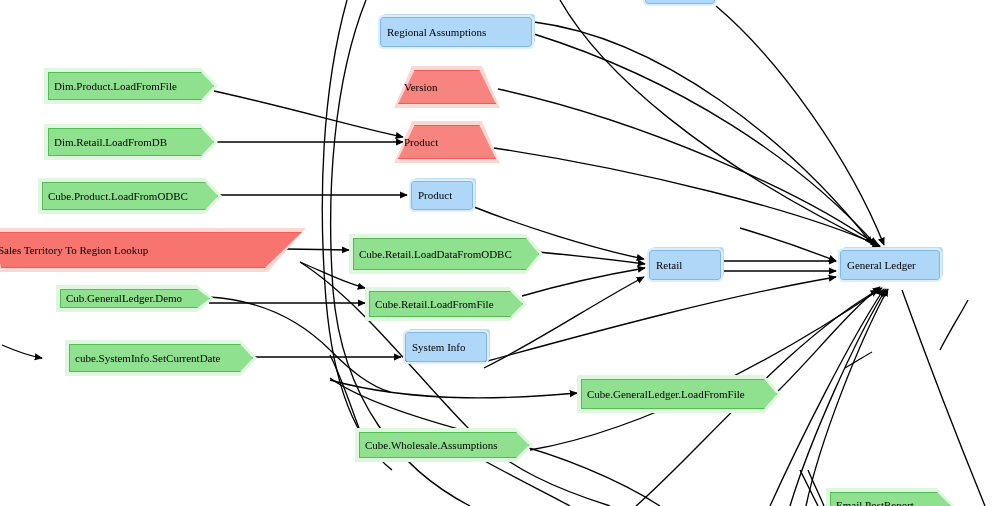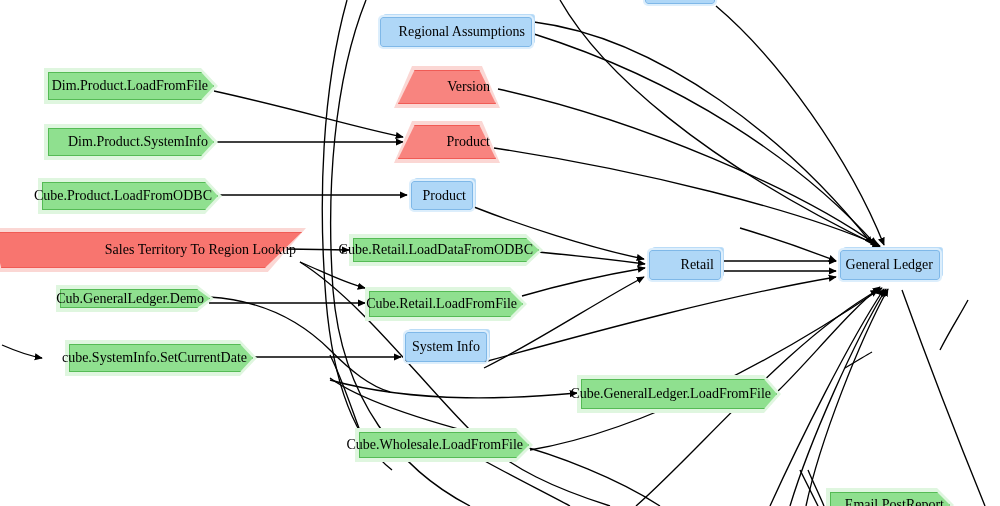--- a/index.html
+++ b/index.html
@@ -1,30 +1,30 @@
 <!DOCTYPE html>
 <html><head>
 <meta charset="utf-8">
 <style>
   html,body{margin:0;padding:0;background:#ffffff;}
   body{width:1000px;height:506px;overflow:hidden;
        font-family:"Liberation Serif","DejaVu Serif",serif;}
   #canvas{position:relative;width:1000px;height:506px;background:#fff;}
   #edges{position:absolute;left:0;top:0;width:1000px;height:506px;}
   .node{position:absolute;box-sizing:border-box;display:flex;
-        align-items:center;justify-content:flex-end;text-align:center;
-        color:#000;font-size:14px;line-height:1.1;white-space:nowrap;}
+        align-items:center;justify-content:flex-start;text-align:center;
+        color:#000;font-size:11px;line-height:1.1;white-space:nowrap;}
   .node .lbl{position:relative;z-index:3;padding:0 6px;}
   
   .n-box{background:#AFD7F7;border:1px solid #7FB8E8;border-radius:3px;
          box-shadow:3px -3px 0 -1px #AFD7F7, 3px -3px 0 0 #BBDCF7;}
   .n-box::after{content:"";position:absolute;inset:-3px;border:2px solid #DCEEFC;
          border-radius:5px;pointer-events:none;z-index:1;}
   
-  .n-hex{background:transparent;border:none;padding-left:34px;}
+  .n-hex{background:transparent;border:none;}
   .n-hex .fill{position:absolute;inset:0;background:#8FE08F;
        border:1px solid #55bb55;
        clip-path:polygon(0 0, calc(100% - 13px) 0, 100% 50%, calc(100% - 13px) 100%, 0 100%);
        z-index:1;}
   .n-hex .halo{position:absolute;inset:-4px;background:#DFF6DF;
        clip-path:polygon(0 0, calc(100% - 17px) 0, 100% 50%, calc(100% - 17px) 100%, 0 100%);
        z-index:0;}
   
   .n-trap{background:transparent;}
   .n-trap .fill{position:absolute;inset:0;background:#F8847F;
@@ -130,21 +130,21 @@
 
   <div class="node n-hex" style="left:48px;top:72px;width:166px;height:28px;">
     <span class="halo"></span>
     <span class="fill"></span>
     <span class="lbl">Dim.Product.LoadFromFile</span>
   </div>
 
   <div class="node n-hex" style="left:48px;top:128px;width:166px;height:28px;">
     <span class="halo"></span>
     <span class="fill"></span>
-    <span class="lbl">Dim.Product.SystemInfo</span>
+    <span class="lbl">Dim.Retail.LoadFromDB</span>
   </div>
 
   <div class="node n-hex" style="left:42px;top:182px;width:176px;height:28px;">
     <span class="halo"></span>
     <span class="fill"></span>
     <span class="lbl">Cube.Product.LoadFromODBC</span>
   </div>
 
   <div class="node n-trapinv" style="left:-8px;top:232px;width:310px;height:36px;">
     <span class="halo"></span>
@@ -177,40 +177,40 @@
   <div class="node n-trap" style="left:398px;top:125px;width:98px;height:34px;">
     <span class="halo"></span>
     <span class="fill"></span>
     <span class="lbl">Product</span>
   </div>
 
   <div class="node n-box" style="left:411px;top:181px;width:62px;height:29px;">
     <span class="lbl">Product</span>
   </div>
 
-  <div class="node n-hex" style="left:353px;top:238px;width:186px;height:24px;">
+  <div class="node n-hex" style="left:353px;top:238px;width:186px;height:32px;">
     <span class="halo"></span>
     <span class="fill"></span>
     <span class="lbl">Cube.Retail.LoadDataFromODBC</span>
   </div>
 
   <div class="node n-hex" style="left:369px;top:291px;width:154px;height:26px;">
     <span class="halo"></span>
     <span class="fill"></span>
     <span class="lbl">Cube.Retail.LoadFromFile</span>
   </div>
 
   <div class="node n-box" style="left:405px;top:332px;width:82px;height:30px;">
     <span class="lbl">System Info</span>
   </div>
 
   <div class="node n-hex" style="left:359px;top:432px;width:170px;height:26px;">
     <span class="halo"></span>
     <span class="fill"></span>
-    <span class="lbl">Cube.Wholesale.LoadFromFile</span>
+    <span class="lbl">Cube.Wholesale.Assumptions</span>
   </div>
 
   <div class="node n-hex" style="left:581px;top:379px;width:196px;height:30px;">
     <span class="halo"></span>
     <span class="fill"></span>
     <span class="lbl">Cube.GeneralLedger.LoadFromFile</span>
   </div>
 
 
   <div class="node n-box" style="left:649px;top:250px;width:72px;height:30px;">

